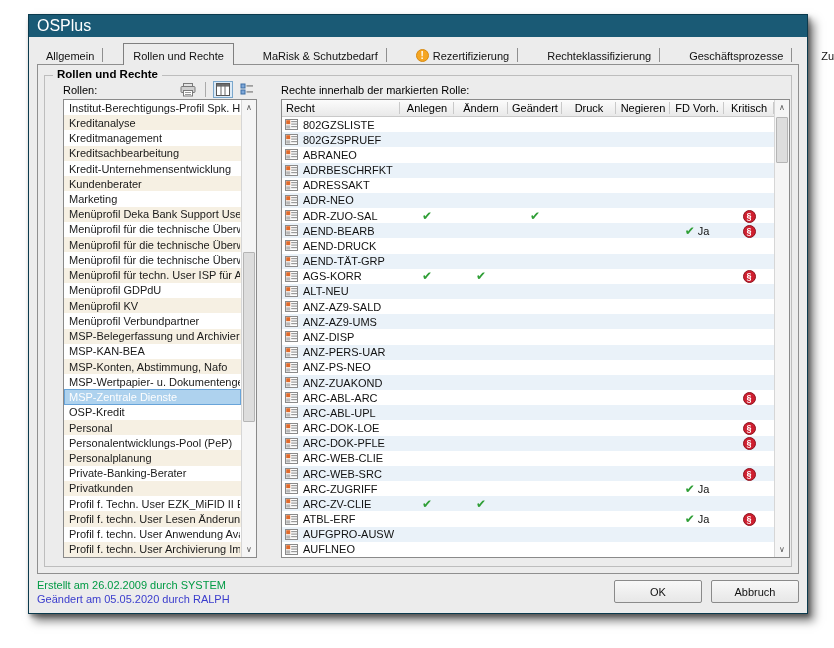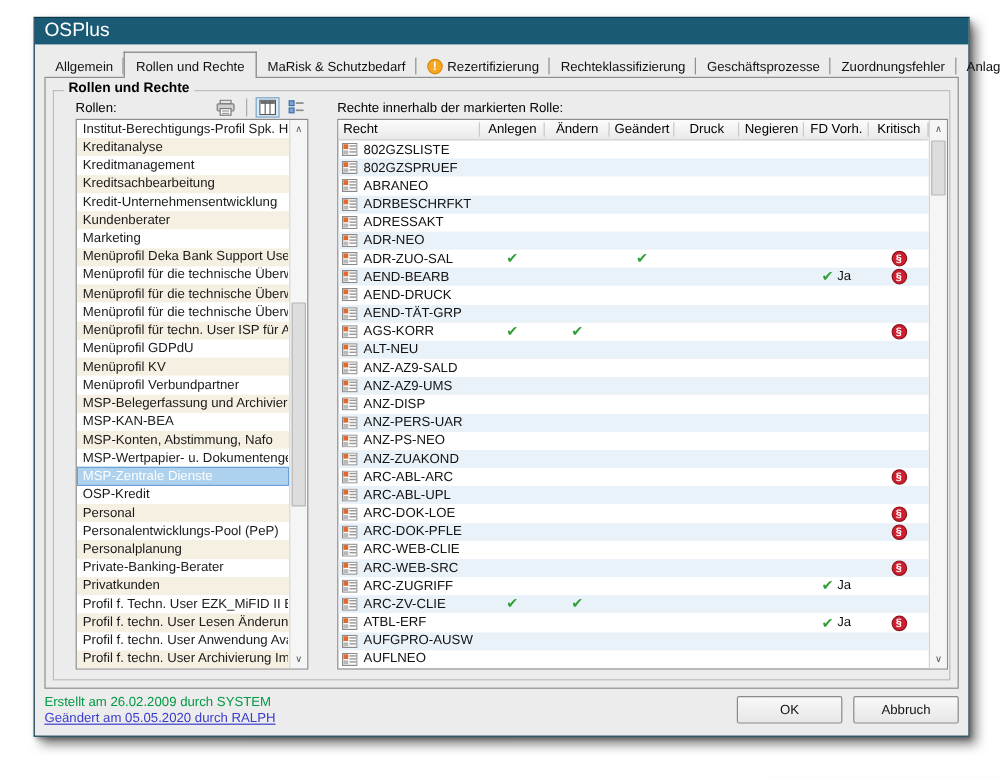--- a/index.html
+++ b/index.html
@@ -11,21 +11,21 @@
   html,body{width:834px; height:648px; background:#fff; overflow:hidden;
     font-family:"Liberation Sans","DejaVu Sans",sans-serif;}
   .window{position:absolute; left:28px; top:14px; width:780px; height:600px;
     background:#ececec; border:1px solid #0b3a4d;
     box-shadow:6px 7px 9px rgba(0,0,0,.5), 2px 3px 4px rgba(0,0,0,.35);
     display:flex; flex-direction:column;}
   .titlebar{height:22px; background:var(--titlebar); color:#fff; font-size:16px;
     line-height:22px; padding:0 8px; flex:0 0 auto;}
   .body{flex:1; display:flex; flex-direction:column; padding:0 8px;}
   
-  .tabbar{margin-top:5px; height:22px; display:flex; align-items:flex-end; position:relative; z-index:2;}
+  .tabbar{margin-top:5px; height:22px; display:flex; align-items:flex-end; position:relative; z-index:2;gap:20px;}
   .tab{position:relative; height:19px; padding:2px 9px 0 9px; font-size:11px; color:#111;
     display:flex; align-items:center; gap:4px; cursor:default; white-space:nowrap;}
   .tab:not(.active)::after{content:''; position:absolute; right:0; top:3px; bottom:2px; width:1px; background:#8f8f8f;}
   .tab.active{height:22px; background:#ececec; border:1px solid #7f7f7f; border-bottom:none; margin-bottom:-1px; padding-top:3px;}
   .warn-dot{width:13px; height:13px; border-radius:50%; background:var(--warning);
     border:1px solid #d88a10; color:#fff; font-size:10px; font-weight:bold;
     display:flex; align-items:center; justify-content:center; line-height:1;}
   
   .content-panel{height:510px; border:1px solid #8f8f8f; background:#ececec; padding:4px 6px; position:relative; z-index:1;}
   .groupbox{position:relative; border:1px solid #bdbdbd; height:492px; margin-top:6px; padding:4px 6px 8px 6px;}
@@ -68,21 +68,21 @@
   .ri{width:13px; height:11px; flex:0 0 auto; display:inline-flex;}
   .chk{color:var(--check); font-size:12px; line-height:1;}
   .fd{display:inline-flex; align-items:center; gap:3px; color:#111;}
   .crit{display:inline-flex; width:13px; height:13px; border-radius:50%; background:var(--critical);
     border:1px solid #8e1420; color:#fff; font-size:9px; font-weight:bold;
     align-items:center; justify-content:center; line-height:1;}
   
   .footer{flex:1; display:flex; align-items:center; padding:2px 0 6px 0;}
   .stamps{font-size:11px; line-height:14px;}
   .created{color:var(--created-text);}
-  .modified{color:var(--modified-text);text-decoration:underline;}
+  .modified{color:var(--modified-text);}
   .buttons{margin-left:auto; display:flex; gap:9px;}
   .btn{width:88px; height:23px; font-size:11px; color:#111; background:linear-gradient(#f8f8f8,#e7e7e7);
     border:1px solid #8a8a8a; border-radius:2px; font-family:inherit;}
 </style>
 </head>
 <body>
 
 <div class="window">
   <div class="titlebar">
     <span>OSPlus</span>

